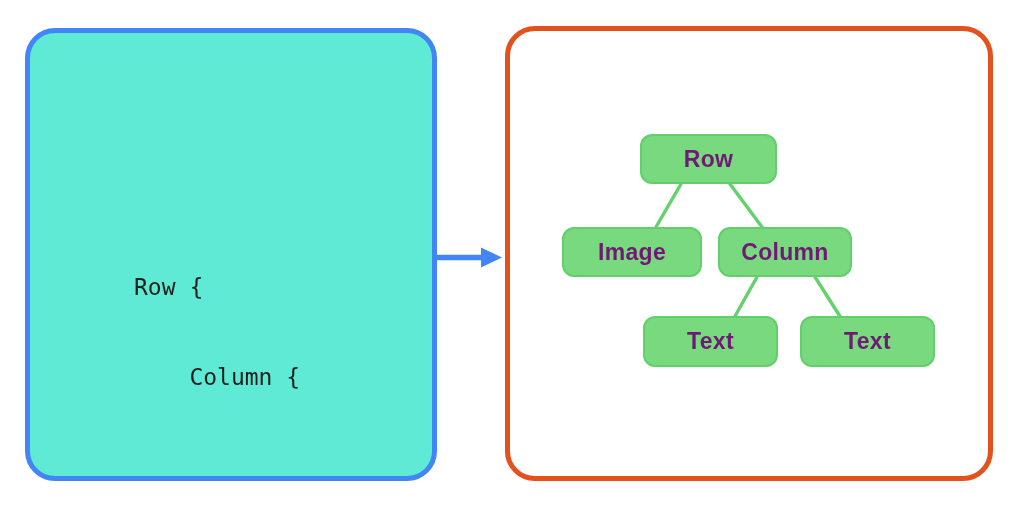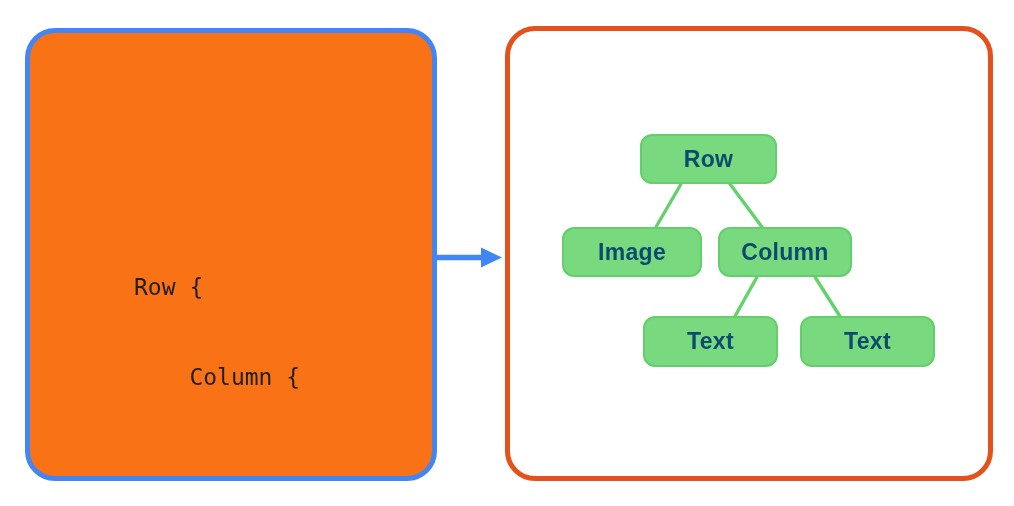--- a/index.html
+++ b/index.html
@@ -19,21 +19,21 @@
   
   .code-panel {
     position: absolute;
     left: 25px;
     top: 28px;
     width: 412px;
     height: 453px;
     box-sizing: border-box;
     border: 5px solid #4285F4;
     border-radius: 30px;
-    background: #f97316;
+    background: #5eead4;
   }
   .code-block {
     position: absolute;
     left: 104px;
     top: 178px;
     font-family: "DejaVu Sans Mono", "Liberation Mono", monospace;
     font-size: 23px;
     line-height: 30.3px;
     color: #1f1f1f;
     white-space: pre;
@@ -62,21 +62,21 @@
     pointer-events: none;
   }
 
   
   .tree-node {
     position: absolute;
     box-sizing: border-box;
     background: #79D97F;
     border: 2px solid #62CF6B;
     border-radius: 12px;
-    color: #0c4a6e;
+    color: #701a75;
     font-size: 23px;
     font-weight: 600;
     letter-spacing: 0.3px;
     display: flex;
     align-items: center;
     justify-content: center;
   }
   .node-row    { left: 640px; top: 134px; width: 137px; height: 50px; }
   .node-image  { left: 562px; top: 227px; width: 140px; height: 50px; text-align: right; }
   .node-column { left: 718px; top: 227px; width: 134px; height: 50px; }

